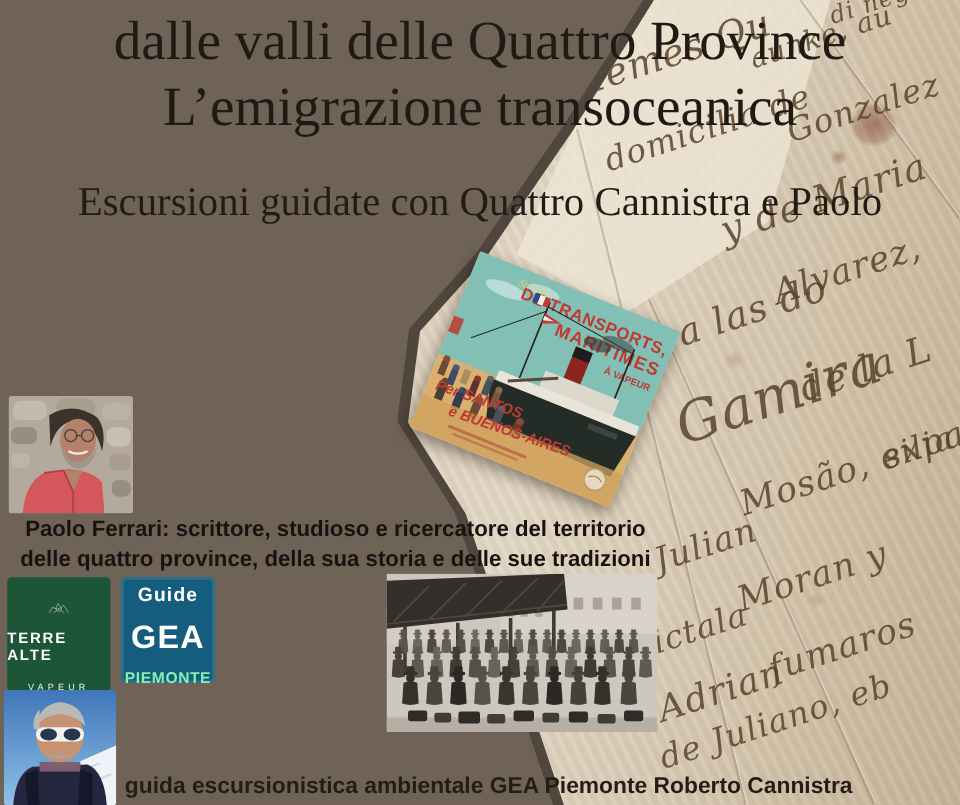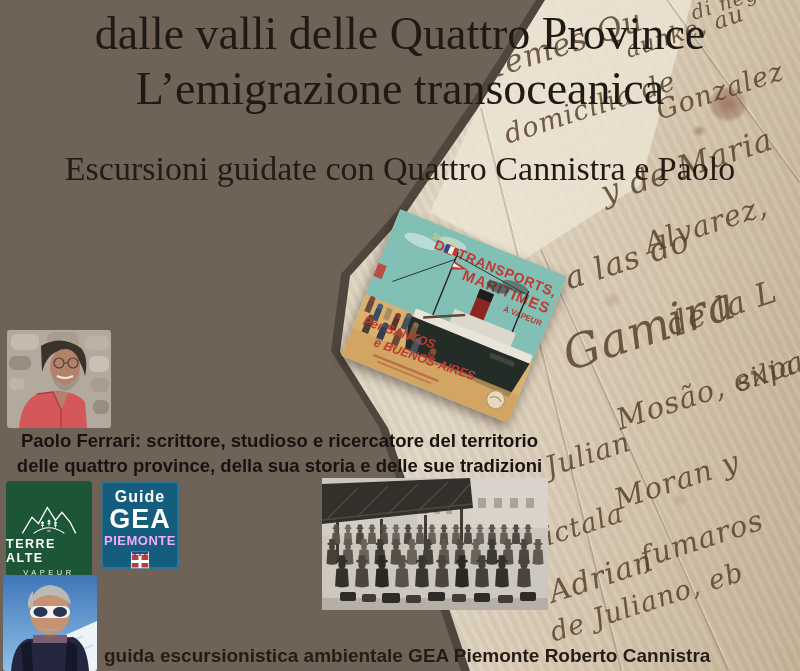--- a/index.html
+++ b/index.html
@@ -75,28 +75,28 @@
   .paolo{left:7px;top:330px;width:104px;height:98px;}
   .roberto{left:3px;top:575px;width:94px;height:96px;}
   .bw{left:322px;top:478px;width:226px;height:132px;z-index:2;border-radius:0;}
   .ship-poster{
     position:absolute;left:364px;top:237px;width:180px;height:158px;z-index:3;
     transform:rotate(22deg);
     box-shadow:0 5px 12px rgba(20,12,6,.45);
     border-radius:2px;overflow:hidden;
   }
   
-  .logo{position:absolute;z-index:4;border-radius:4px;display:flex;flex-direction:column;align-items:center;}
+  .logo{position:absolute;z-index:4;border-radius:4px;display:flex;flex-direction:column;align-items:center;gap:12px;}
   .logo-terrealte{left:6px;top:481px;width:86px;height:96px;background:#1d5637;justify-content:flex-start;padding-top:20px;box-sizing:border-box;}
   .logo-terrealte .l1{color:#fff;font-weight:bold;font-size:12.5px;letter-spacing:1.5px;margin-top:2px;}
   .logo-terrealte .l2{color:#e8efe9;font-size:7.5px;letter-spacing:3.5px;margin-top:3px;}
   .logo-gea{left:101px;top:481px;width:78px;height:88px;background:#155d7d;box-shadow:inset 0 0 0 2px #2e7390;justify-content:flex-start;padding-top:7px;box-sizing:border-box;}
   .logo-gea .g1{color:#fff;font-weight:bold;font-size:16px;letter-spacing:1px;}
   .logo-gea .g2{color:#fff;font-weight:bold;font-size:27px;line-height:26px;letter-spacing:1px;}
-  .logo-gea .g3{color:#f0abfc;font-weight:bold;font-size:13px;letter-spacing:.5px;margin-top:1px;}
+  .logo-gea .g3{color:#86efac;font-weight:bold;font-size:13px;letter-spacing:.5px;margin-top:1px;}
   .logo-gea svg{margin-top:3px;}
 </style>
 </head>
 <body>
 
 <div class="canvas">
 
   <div class="letter-shadow"></div>
   <div class="letter">
     <div class="wedge"></div>

